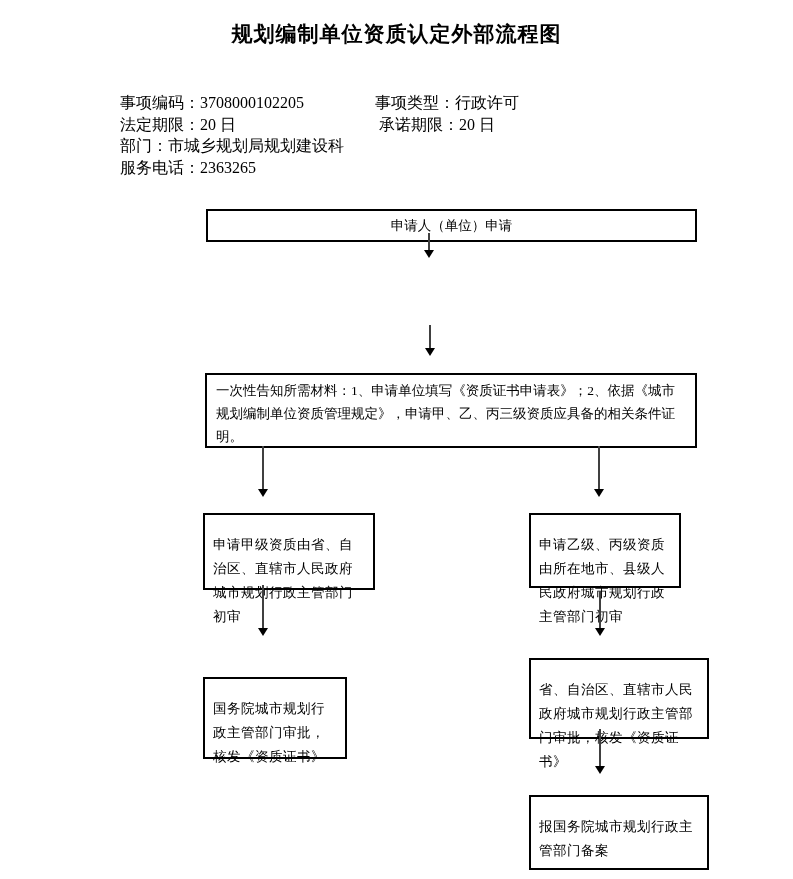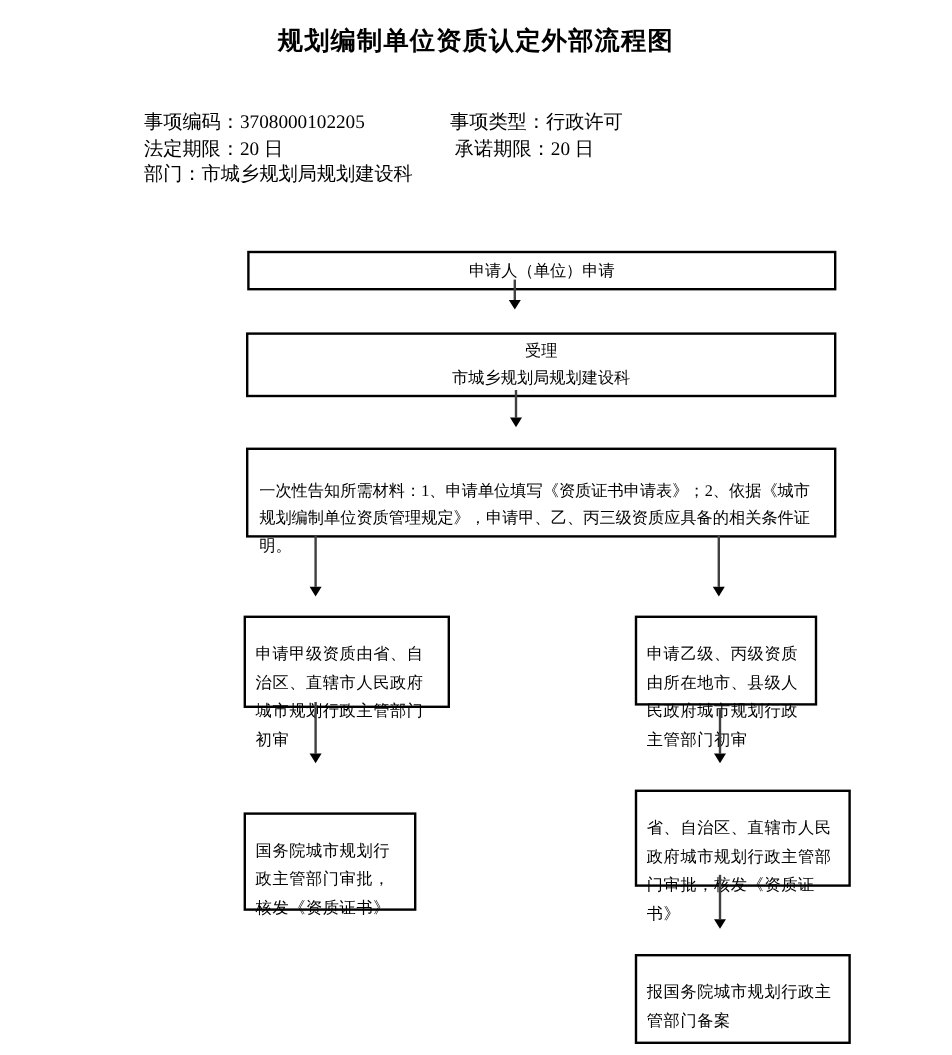--- a/index.html
+++ b/index.html
@@ -48,21 +48,21 @@
     margin-top: 12px;
   }
   .fbox.center {
     display: flex;
     flex-direction: column;
     align-items: center;
     justify-content: center;
     text-align: center;
   }
   .fbox.leftalign {
-    padding: 22px 9px;
+    padding: 4px 9px;
     text-align: left;
   }
   .fbox.branch {
     padding: 18px 8px;
     line-height: 24px;
     letter-spacing: 0.5px;
   }
   #box-apply     { left: 206px; top: 197px; width: 491px; height: 33px; }
   #box-accept    { left: 205px; top: 265px; width: 492px; height: 54px; line-height: 22px; }
   #box-materials { left: 205px; top: 361px; width: 492px; height: 75px; }
@@ -102,40 +102,37 @@
 <body>
 
 <div id="canvas">
 
   <div class="page-title">规划编制单位资质认定外部流程图</div>
 
   <div class="info-col left">
     <div class="info-line">事项编码：3708000102205</div>
     <div class="info-line">法定期限：20 日</div>
     <div class="info-line">部门：市城乡规划局规划建设科</div>
+    <div class="info-line">服务电话：2363265</div>
   </div>
 
   <div class="info-col right">
     <div class="info-line">事项类型：行政许可</div>
     <div class="info-line"> 承诺期限：20 日</div>
   </div>
 
   <div id="box-apply" class="fbox center">
     <div>申请人（单位）申请</div>
   </div>
 
   <div id="arrow-a" class="arrow">
     <div class="shaft"></div>
     <div class="head"></div>
   </div>
 
-  <div id="box-accept" class="fbox center">
-    <div>受理</div>
-    <div>市城乡规划局规划建设科</div>
-  </div>
 
   <div id="arrow-b" class="arrow">
     <div class="shaft"></div>
     <div class="head"></div>
   </div>
 
   <div id="box-materials" class="fbox leftalign">
     <span>一次性告知所需材料：1、申请单位填写《资质证书申请表》；2、依据《城市规划编制单位资质管理规定》，申请甲、乙、丙三级资质应具备的相关条件证明。</span>
   </div>
 

